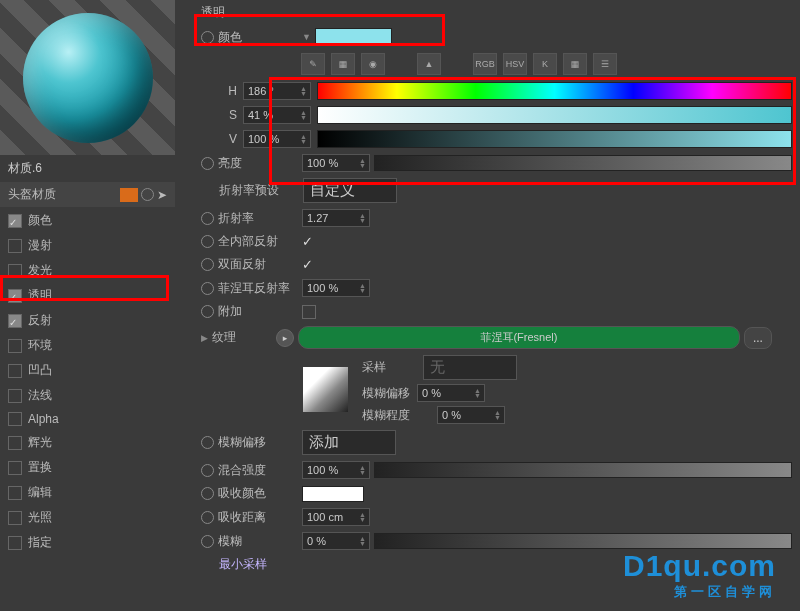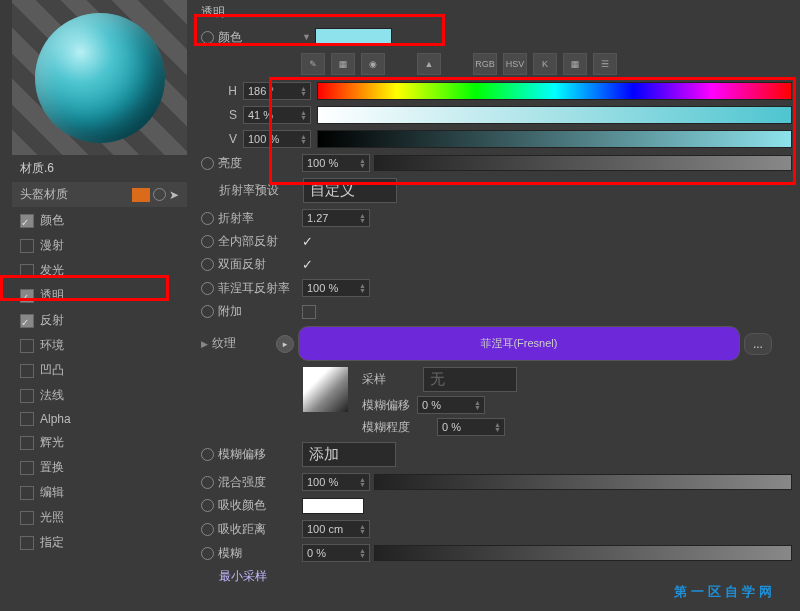--- a/index.html
+++ b/index.html
@@ -1,16 +1,16 @@
 <!DOCTYPE html>
 <html><head>
 <meta charset="utf-8">
 <style>
 body{margin:0;background:#3a3a3a;font-family:sans-serif;font-size:12px;color:#bbb;width:800px;height:611px;overflow:hidden;position:relative}
-.left-panel{position:absolute;left:12px;top:0;width:175px;height:486px}
+.left-panel{position:absolute;left:0;top:0;width:175px;height:486px}
 .preview{width:175px;height:155px;background:repeating-linear-gradient(45deg,#5a5a5a 0 18px,#444 18px 36px);display:flex;align-items:center;justify-content:center}
 .sphere{width:130px;height:130px;border-radius:50%;background:radial-gradient(circle at 35% 30%,#b8f0f5 0%,#4ec5d0 25%,#1a9aaa 55%,#0a6575 80%);box-shadow:inset -15px -15px 30px rgba(0,0,0,.4),inset 10px 10px 20px rgba(255,255,255,.3)}
 .mat-name{padding:5px 8px;background:#3a3a3a;color:#ccc}
 .mat-row{display:flex;align-items:center;padding:4px 8px;background:#444;border-bottom:1px solid #3a3a3a;gap:3px}
 .swatch{width:18px;height:14px;background:#d96b1a}
 .chk-mark{color:#ddd}
 .chan-list{padding:0}
 .chan{display:flex;align-items:center;padding:4px 8px;gap:6px}
 .chan .cbox{width:12px;height:12px;border:1px solid #666;display:inline-block}
 .chan.on .cbox{background:#888}
@@ -28,21 +28,21 @@
 .hsv-lbl{width:14px;text-align:right}
 .num-input{background:#2a2a2a;border:1px solid #555;color:#ccc;padding:2px 4px;width:58px;font-size:11px;position:relative}
 .spinner{position:absolute;right:2px;top:0;bottom:0;width:8px;display:flex;flex-direction:column;justify-content:center;color:#777;font-size:7px;line-height:5px}
 .gradient{flex:1;height:16px;border:1px solid #222}
 .hue-grad{background:linear-gradient(90deg,red,#ff0,#0f0,#0ff,#00f,#f0f,red)}
 .sat-grad{background:linear-gradient(90deg,#fff,#4ec5d0)}
 .val-grad{background:linear-gradient(90deg,#000,#8de2ec)}
 .slider-bar{flex:1;height:14px;background:linear-gradient(90deg,#222,#888);border:1px solid #222;position:relative;max-width:420px}
 .dropdown{background:#2a2a2a;border:1px solid #555;color:#ccc;padding:2px 6px;min-width:80px;font-size:15px}
 .check-v{color:#ddd;font-size:13px}
-.tex-btn{background:#6d28d9;border:1px solid #555;color:#ccc;padding:9px 20px;border-radius:10px;flex:1;text-align:center;font-size:11px;max-width:400px}
+.tex-btn{background:#15803d;border:1px solid #555;color:#ccc;padding:3px 20px;border-radius:10px;flex:1;text-align:center;font-size:11px;max-width:400px}
 .ellipsis-btn{background:#444;border:1px solid #555;color:#ccc;padding:3px 8px;border-radius:8px}
 .tex-preview{width:45px;height:45px;background:linear-gradient(135deg,#fff 0%,#fff 30%,#888 60%,#222 100%)}
 .red-box{border:3px solid red;position:absolute;pointer-events:none;z-index:100}
 .r1{left:194px;top:14px;width:245px;height:26px}
 .r2{left:269px;top:77px;width:521px;height:102px}
 .r3{left:0;top:275px;width:163px;height:20px}
 .watermark{position:absolute;right:24px;bottom:10px;color:#1e8fd8;font-weight:bold;pointer-events:none}
 .wm-main{font-size:30px;letter-spacing:1px}
 .wm-sub{font-size:13px;letter-spacing:4px;text-align:right}
 .arrow-btn{width:16px;height:16px;border-radius:50%;background:#555;border:1px solid #666;display:flex;align-items:center;justify-content:center;color:#ccc;font-size:9px}
@@ -204,21 +204,21 @@
     </div>
 
   <div class="row">
       <span class="tri">▶</span>
       <span class="lbl" style="min-width:60px">纹理</span>
     <span class="arrow-btn">▸</span>
     <span class="tex-btn">菲涅耳(Fresnel)</span>
     <span class="ellipsis-btn">...</span>
     </div>
 
-  <div class="row" style="padding-left:110px;align-items:flex-start">
+  <div class="row" style="padding-left:110px;align-items:center">
     <div class="tex-preview"></div>
     <div style="display:flex;flex-direction:column;gap:4px;margin-left:10px">
       <div style="display:flex;gap:6px;align-items:center">
           <span style="min-width:55px">采样</span>
           <span class="dropdown" style="color:#666">无</span>
         </div>
       <div style="display:flex;align-items:center">
           <span style="min-width:55px">模糊偏移</span>
           <span class="num-input"><span>0 %</span><span class="spinner">▲<br>▼</span></span>
         </div>
@@ -261,14 +261,15 @@
   <div class="row" style="color:#c4b5fd">
       <span style="padding-left:18px;min-width:80px">最小采样</span>
     </div>
 </div>
 
 <div class="red-box r1"></div>
 <div class="red-box r2"></div>
 <div class="red-box r3"></div>
 
 <div class="watermark">
+  <div class="wm-main">D1qu.com</div>
   <div class="wm-sub">第一区自学网</div>
 </div>
 
 </body></html>

